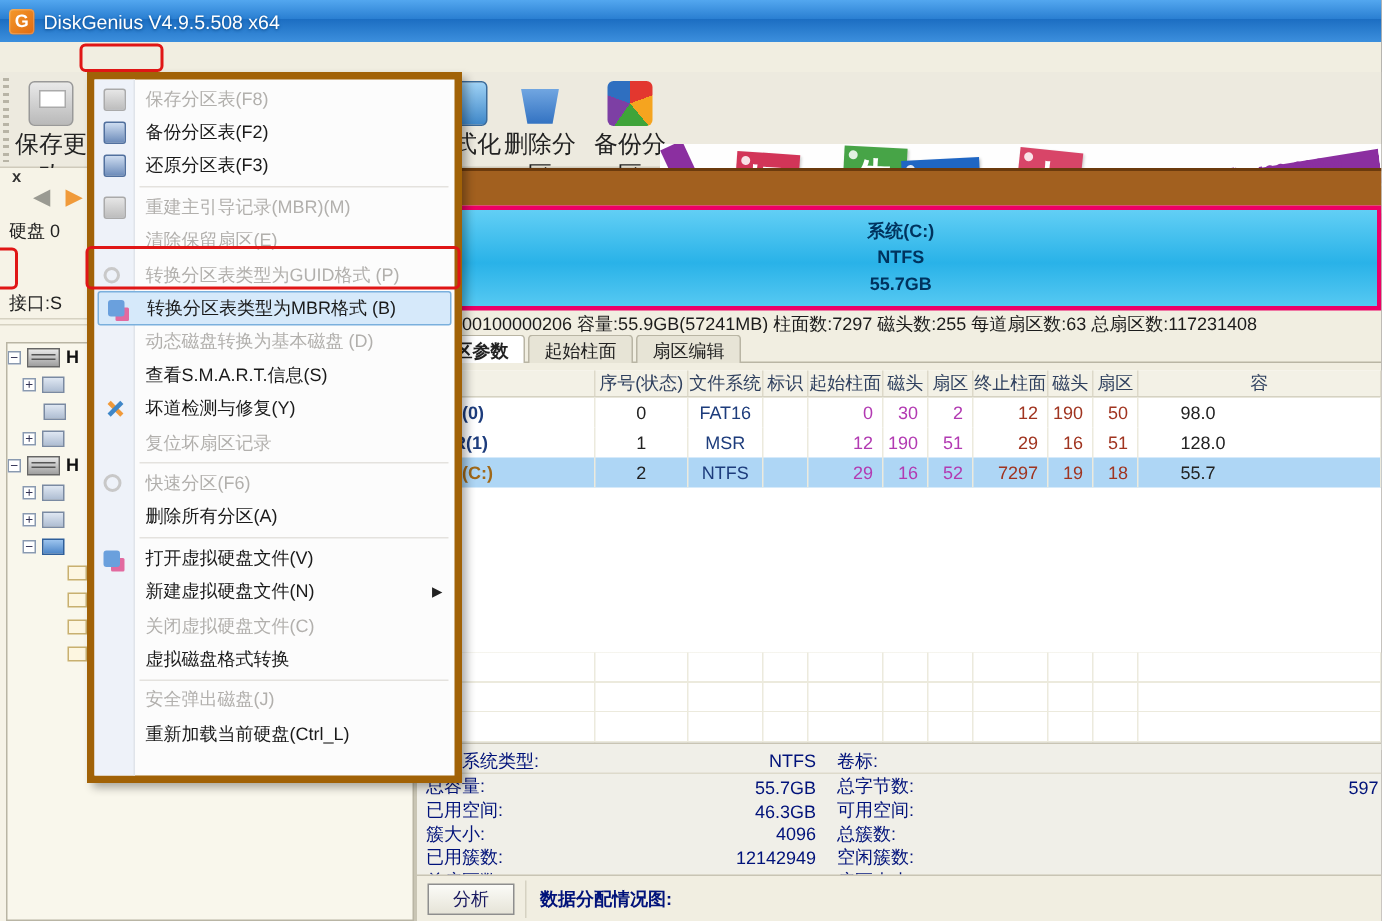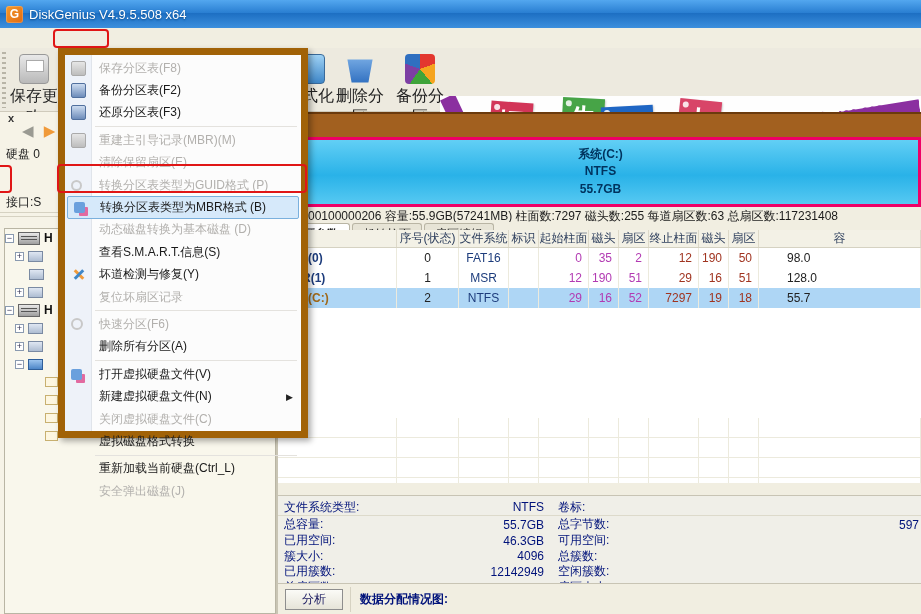--- a/index.html
+++ b/index.html
@@ -84,21 +84,21 @@
   .pblock{position:absolute;left:0;top:25px;width:100%;height:70px;border:3px solid #ee0066;
     background:linear-gradient(#62cff5,#29b2e8 55%,#56c9f2);display:flex;flex-direction:column;
     align-items:center;justify-content:center;color:#00335e;font-weight:bold;line-height:1.45;}
   .infoline{position:absolute;left:0;top:96px;width:643px;height:14px;color:#1b1b1b;
     white-space:nowrap;overflow:hidden;padding-left:30px;font-size:12px;}
   .tabs{position:absolute;left:0;top:111px;width:643px;height:19px;border-bottom:1px solid #b9b5a4;display:flex;padding-left:2px;}
   .tab{padding:2px 10px;border:1px solid #b9b5a4;border-bottom:none;background:#e7e4d6;color:#222;
     border-radius:3px 3px 0 0;margin-right:2px;height:19px;}
   .tab.active{background:#fff;font-weight:bold;position:relative;top:0;}
 
-  .ptable{position:absolute;left:0;top:118px;width:643px;height:253px;background:#fff;}
+  .ptable{position:absolute;left:0;top:135px;width:643px;height:253px;background:#fff;}
   .trow{display:grid;grid-template-columns:119px 62px 50px 30px 50px 30px 30px 50px 30px 30px 1fr;
     height:20px;align-items:center;}
   .trow>div{padding:0 6px;overflow:hidden;white-space:nowrap;height:100%;display:flex;align-items:center;
     border-right:1px solid #eceadd;}
   .thead{height:18px;background:#f3f1e6;border-bottom:1px solid #d5d2c2;color:#30415f;}
   .thead>div{justify-content:center;border-right:1px solid #ddd9c9;padding:0 2px;}
   .c-name{font-weight:bold;color:#1d3c7c;}
   .row-sys .c-name{color:#a06818;}
   .c-seq,.c-fs{justify-content:center !important;color:#1d3c7c;}
   .c-seq{color:#222 !important;}
@@ -117,22 +117,22 @@
   .dl1{width:150px;flex:none;} .dv1{width:110px;flex:none;text-align:right;} .dl2{margin-left:14px;width:150px;flex:none;} .dv2{flex:1;text-align:right;padding-right:2px;overflow:hidden;}
   .dsep{height:1px;background:#cfccbd;margin:2px 0;}
   .drow.first{border-bottom:1px solid #dddacb;height:17px;margin-bottom:1px;}
   .fbar{position:absolute;left:0;top:471px;width:643px;height:31px;background:#f1eee1;border-top:1px solid #c8c4b4;}
   .btn-analyze{position:absolute;left:7px;top:5px;width:58px;height:21px;border:1px solid #8e8e8e;
     background:linear-gradient(#fbfbf7,#e6e4d8);color:#17175e;text-align:center;line-height:19px;}
   .fdiv{position:absolute;left:72px;top:3px;width:1px;height:25px;background:#d6d2c2;}
   .alloc{position:absolute;left:82px;top:7px;color:#00127a;font-weight:bold;}
 
   
-  .menu{position:absolute;left:58px;top:48px;width:250px;height:390px;background:#fcfcfc;
-    border:7px solid #a16207;box-shadow:3px 3px 6px #0005;z-index:50;padding:2px 0;}
+  .menu{position:absolute;left:58px;top:48px;width:250px;height:474px;background:#fcfcfc;
+    border:5px solid #a16207;box-shadow:3px 3px 6px #0005;z-index:50;padding:2px 0;}
   .menu .gutter{position:absolute;left:0;top:0;bottom:0;width:27px;background:#eef2f9;border-right:1px solid #e0e4ea;}
   .mi{position:relative;height:22.4px;display:flex;align-items:center;padding-left:34px;color:#1a1a1a;z-index:2;}
   .mi.dis{color:#b2b0ad;}
   .mi.hl{background:#d6e9fa;border:1px solid #7ab0dd;border-radius:2px;margin:0 2px;padding-left:32px;}
   .mi .sub{position:absolute;right:8px;font-size:9px;color:#222;}
   .msep{height:1px;background:#e4e2de;margin:2px 4px 2px 30px;position:relative;z-index:2;}
   .mic{position:absolute;left:6px;width:15px;height:15px;z-index:3;}
   .mic-box{background:linear-gradient(#cddcf0,#6d8cba);border:1px solid #51709e;border-radius:2px;}
   .mic-box.gray{background:linear-gradient(#e6e6e6,#bdbdbd);border-color:#aaa;}
   .mic-two{background:#6aa0dd;border-radius:2px;box-shadow:4px 4px 0 -1px #e26aa0;width:11px;height:11px;}
@@ -310,21 +310,21 @@
         <div>磁头</div>
           <div>扇区</div>
         <div>容</div>
       </div>
       <div class="trow">
         <div class="c-name">ESP(0)</div>
         <div class="c-seq">0</div>
         <div class="c-fs">FAT16</div>
         <div></div>
         <div class="num c-start">0</div>
-        <div class="num c-start">35</div>
+        <div class="num c-start">30</div>
         <div class="num c-start">2</div>
         <div class="num c-end">12</div>
         <div class="num c-end">190</div>
         <div class="num c-end">50</div>
         <div class="c-cap">98.0</div>
       </div>
       <div class="trow">
         <div class="c-name">MSR(1)</div>
         <div class="c-seq">1</div>
         <div class="c-fs">MSR</div>
@@ -488,25 +488,25 @@
       </div>
     <div class="mi dis">
       <span>关闭虚拟硬盘文件(C)</span>
       </div>
     <div class="mi">
       <span>虚拟磁盘格式转换</span>
       </div>
 
     <div class="msep"></div>
 
+    <div class="mi dis">
+      <span>安全弹出磁盘(J)</span>
+      </div>
     <div class="mi">
       <span>重新加载当前硬盘(Ctrl_L)</span>
-      </div>
-    <div class="mi dis">
-      <span>安全弹出磁盘(J)</span>
       </div>
   </div>
 
   <div class="red-box rb-menu"></div>
   <div class="red-box rb-guid"></div>
   <div class="red-box rb-frag"></div>
 
 </div>
 
 </body></html>

